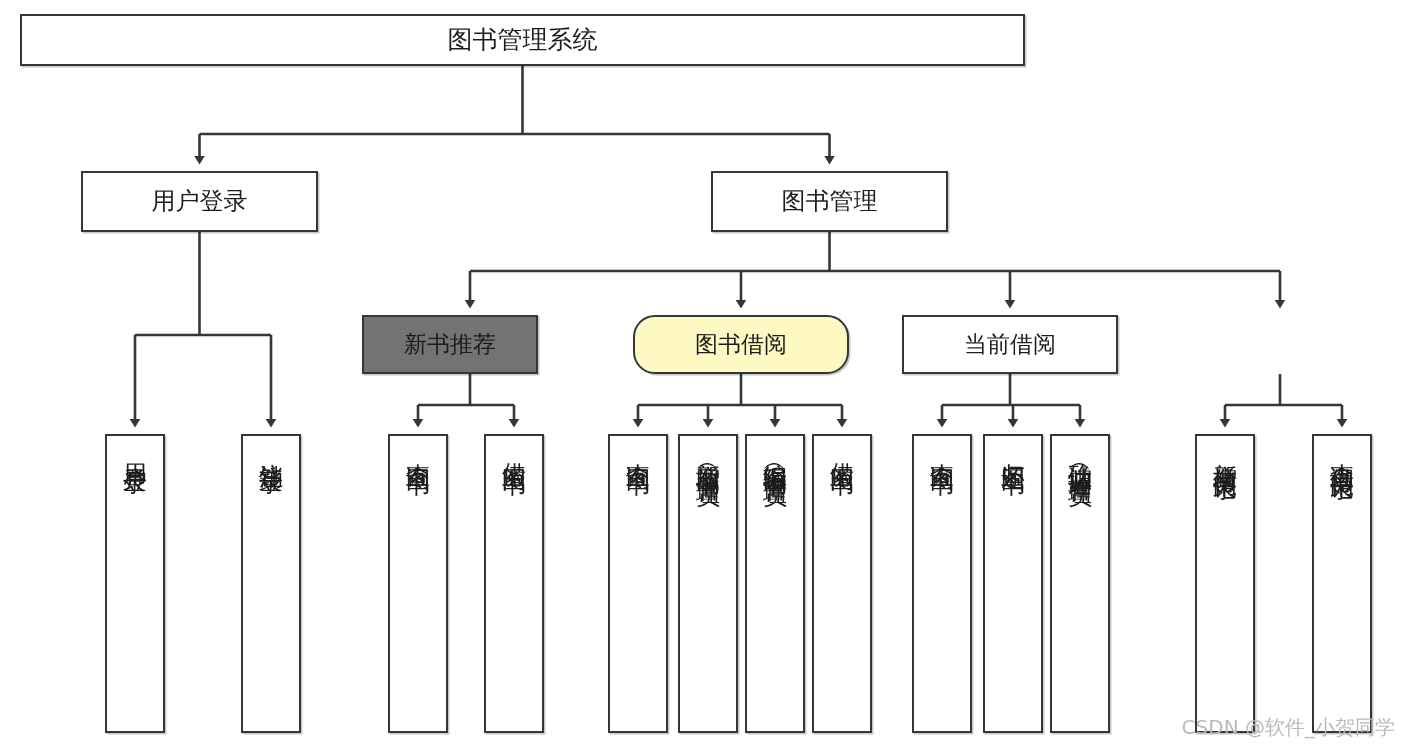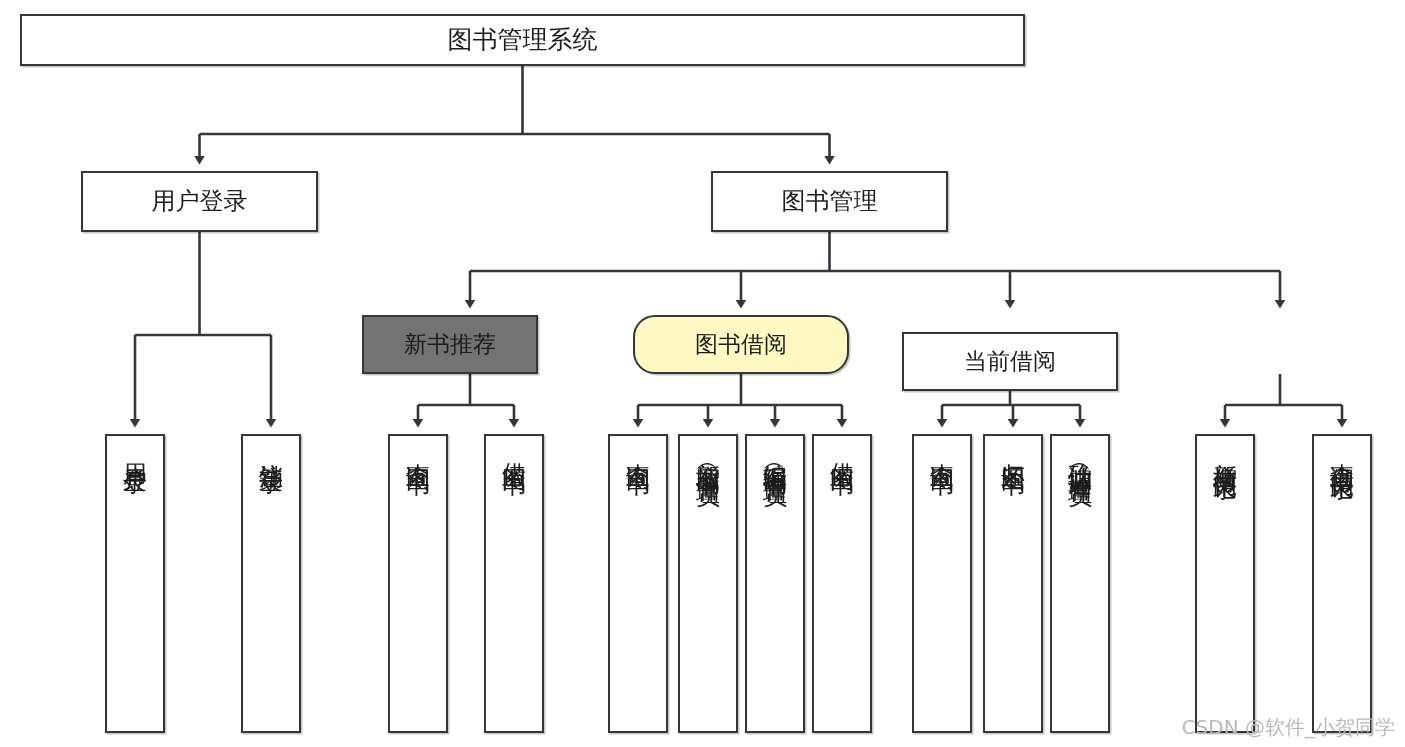--- a/index.html
+++ b/index.html
@@ -140,21 +140,21 @@
   <div class="node node-l2" style="left: 711px; top: 171px; width: 237px; height: 61px; border-color: rgb(50, 55, 59); background: rgb(255, 255, 255);">
     <span class="label" style="color: rgb(28, 28, 28);">图书管理</span>
   </div>
 
   <div class="node node-l3" style="left: 362px; top: 315px; width: 176px; height: 59px; border-color: rgb(50, 55, 59); background: #737373;">
     <span class="label" style="color: rgb(28, 28, 28);">新书推荐</span>
   </div>
   <div class="node node-l3" style="left: 633px; top: 315px; width: 216px; height: 59px; border-color: rgb(50, 55, 59); background: #fef9c3; border-radius: 22px;">
     <span class="label" style="color: rgb(28, 28, 28);">图书借阅</span>
   </div>
-  <div class="node node-l3" style="left: 902px; top: 315px; width: 216px; height: 59px; border-color: rgb(50, 55, 59); background: rgb(255, 255, 255); margin-top: 17px;">
+  <div class="node node-l3" style="left: 902px; top: 315px; width: 216px; height: 59px; border-color: rgb(50, 55, 59); background: rgb(255, 255, 255);">
     <span class="label" style="color: rgb(28, 28, 28);">当前借阅</span>
   </div>
 
   <div class="node node-leaf" style="left: 105px; top: 434px; width: 60px; height: 299px; border-color: rgb(50, 55, 59); background: rgb(255, 255, 255);">
     <span class="label" style="color: rgb(28, 28, 28);">用户登录</span>
   </div>
   <div class="node node-leaf" style="left: 241px; top: 434px; width: 60px; height: 299px; border-color: rgb(50, 55, 59); background: rgb(255, 255, 255);">
     <span class="label" style="color: rgb(28, 28, 28);">注销登录</span>
   </div>
   <div class="node node-leaf" style="left: 388px; top: 434px; width: 60px; height: 299px; border-color: rgb(50, 55, 59); background: rgb(255, 255, 255);">

